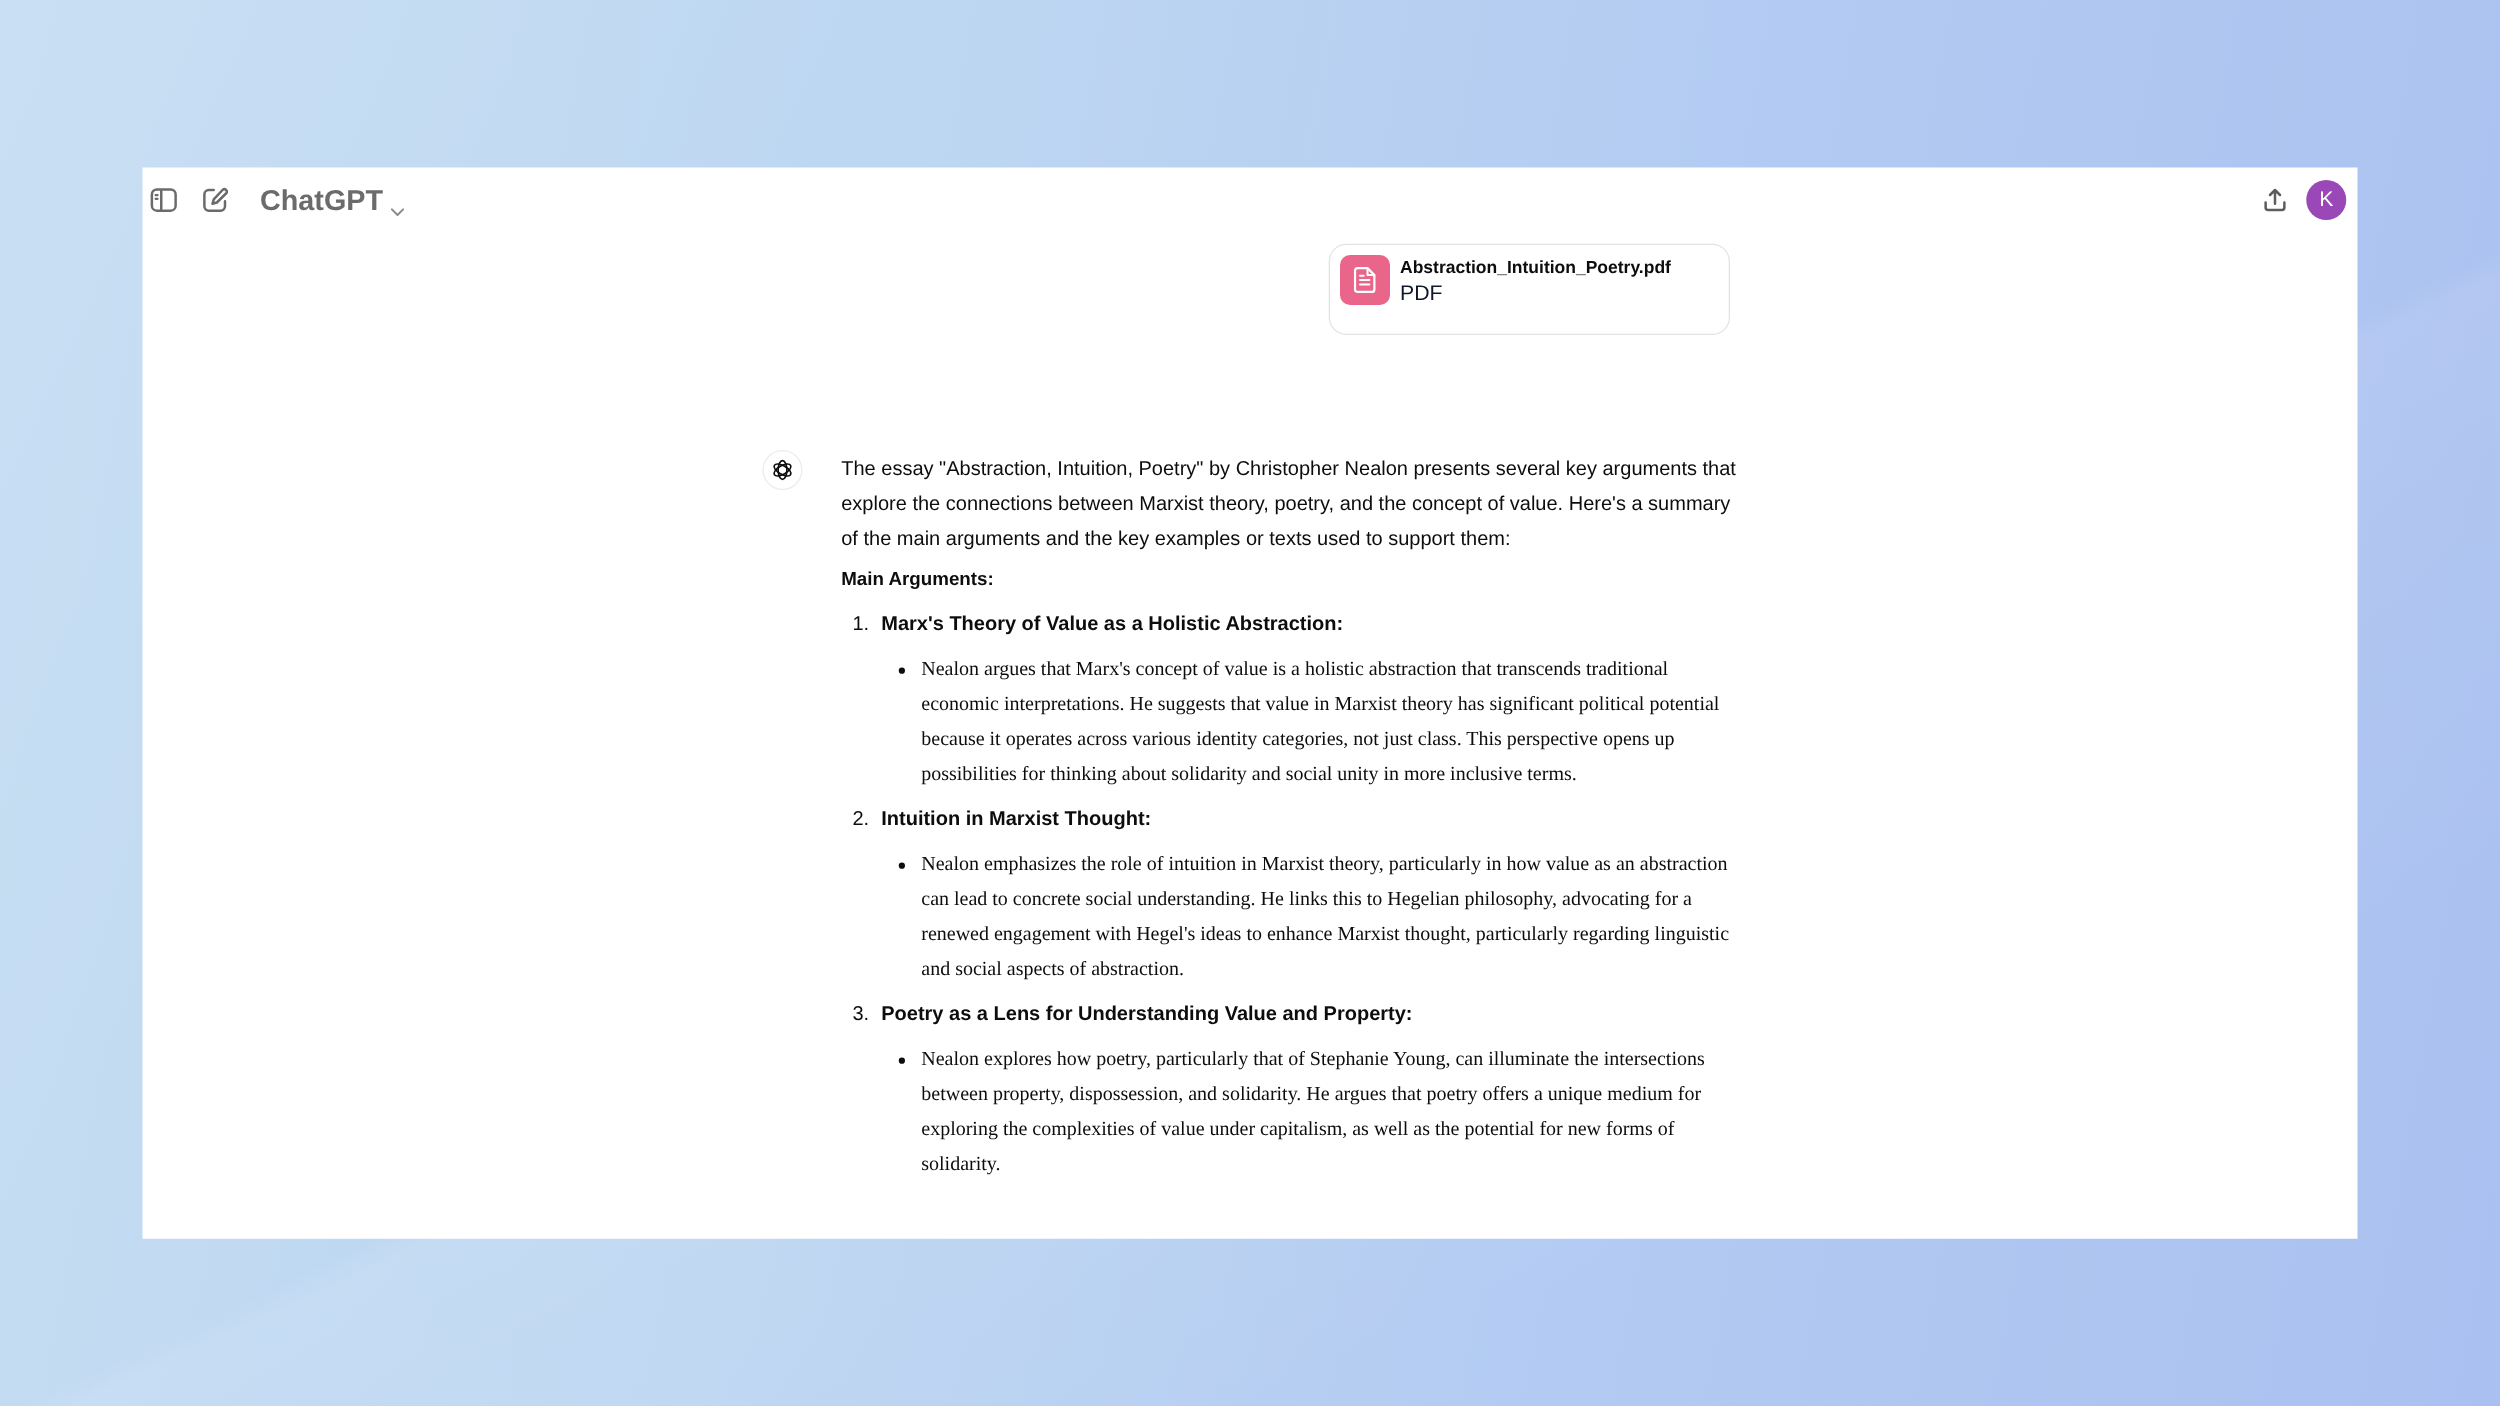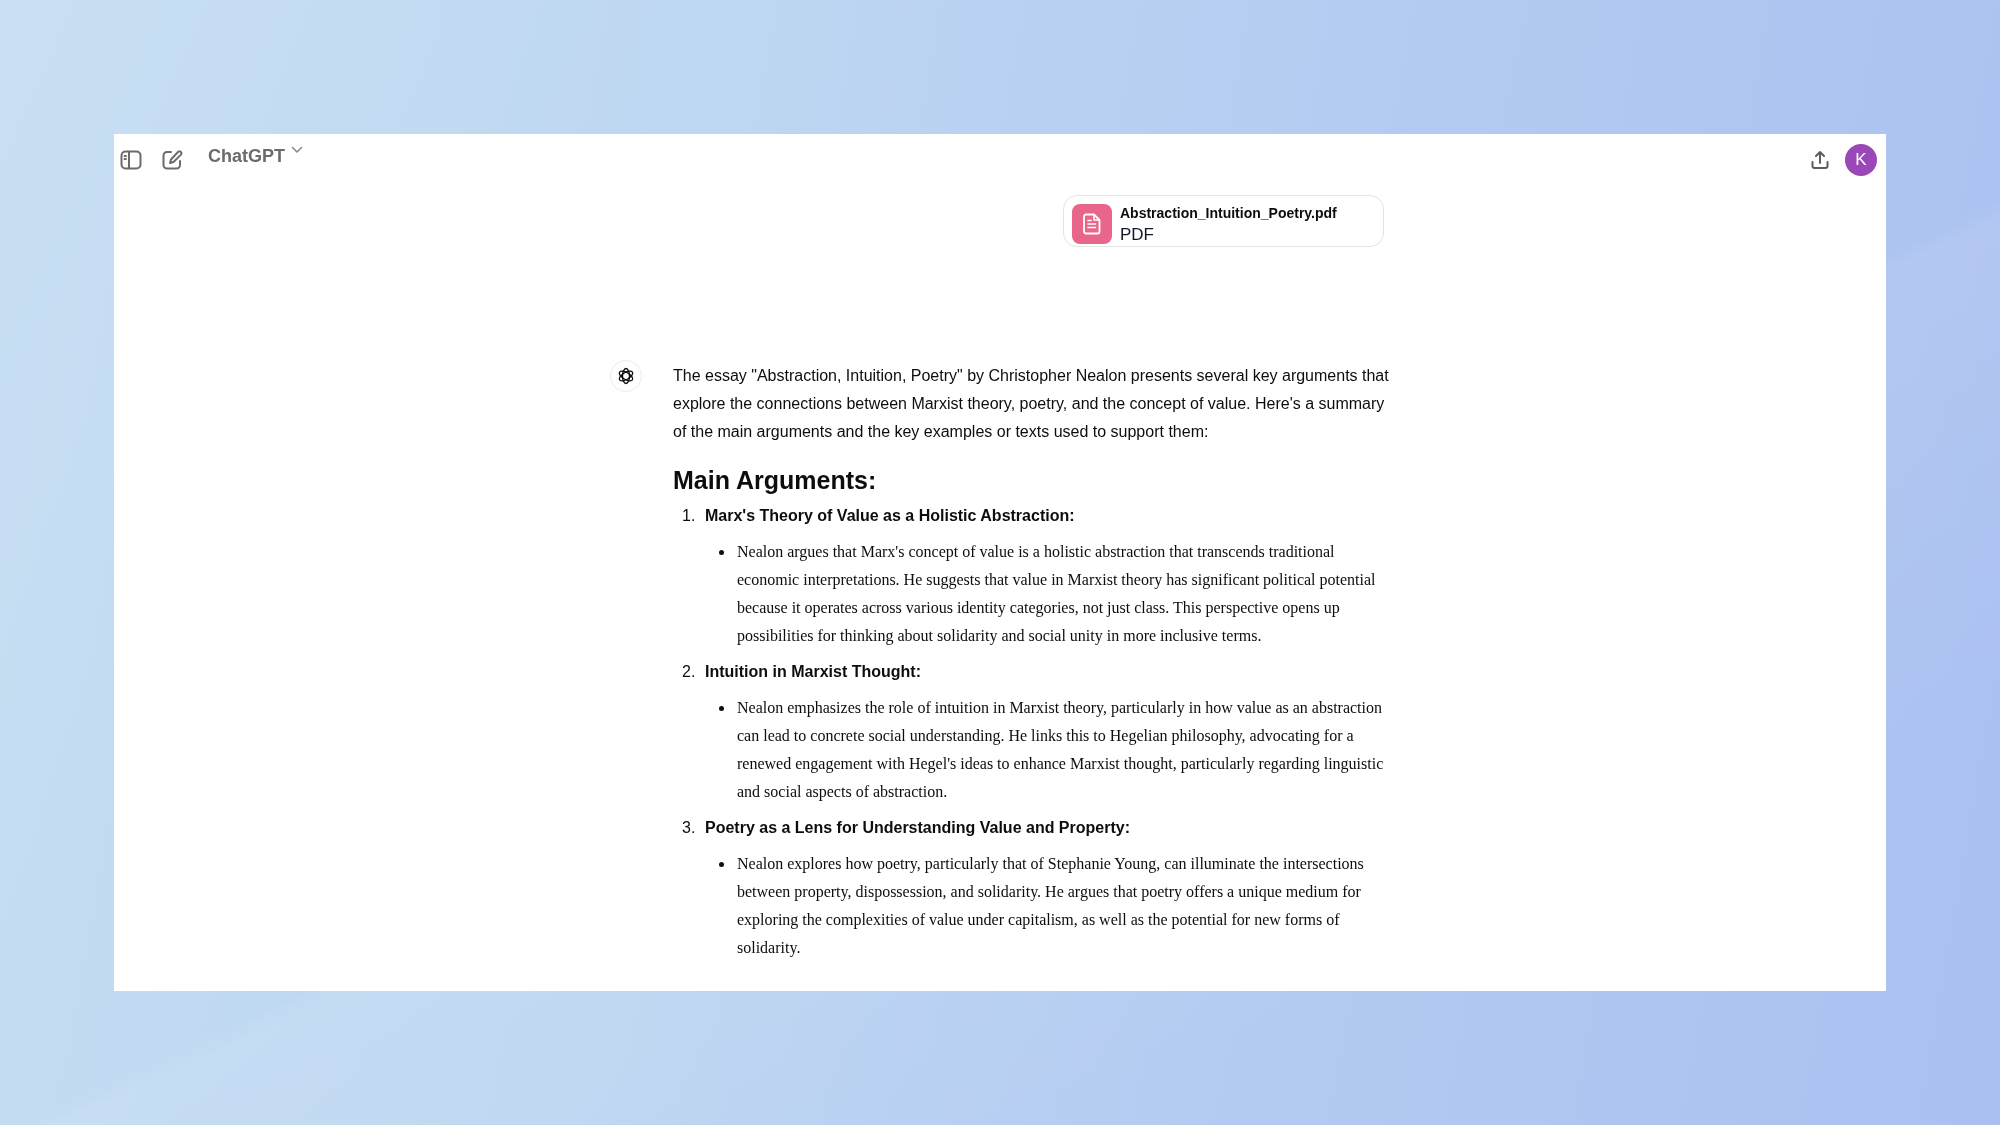--- a/index.html
+++ b/index.html
@@ -15,31 +15,31 @@
     position: absolute; left: 114px; top: 134px; width: 1772px; height: 857px;
     background: #ffffff; overflow: hidden;
   }
   .topbar { position: absolute; left: 0; top: 0; right: 0; height: 52px; }
   .icon-btn {
     position: absolute; width: 32px; height: 32px; display: flex;
     align-items: center; justify-content: center; cursor: pointer;
   }
   .model-switch {
     position: absolute; left: 94px; top: 12px; height: 28px;
-    display: flex; align-items: flex-start; gap: 6px; cursor: pointer;
-    font-size: 18px; font-weight: 700; color: #6b6b6b;
+    display: flex; align-items: flex-end; gap: 6px; cursor: pointer;
+    font-size: 23px; font-weight: 700; color: #6b6b6b;
   }
   .avatar {
     position: absolute; right: 9px; top: 10px; width: 32px; height: 32px;
     border-radius: 50%; background: #9a48b7; color: #fff;
     display: flex; align-items: center; justify-content: center;
     font-size: 17px; cursor: pointer;
   }
   .file-card {
-    position: absolute; left: 949px; top: 61px; width: 321px; height: 52px;
+    position: absolute; left: 949px; top: 61px; width: 321px; height: 73px;
     box-sizing: border-box; border: 1px solid #e3e3e3; border-radius: 14px;
     background: #fff;
   }
   .file-icon {
     position: absolute; left: 8px; top: 8px; width: 40px; height: 40px;
     border-radius: 8px; background: #e9668a;
     display: flex; align-items: center; justify-content: center;
   }
   .file-name {
     position: absolute; left: 56px; top: 9px; font-size: 14px; font-weight: 700; color: #0d0d0d;
@@ -56,21 +56,21 @@
     position: absolute; left: 496px; top: 226px; width: 32px; height: 32px;
     border-radius: 50%; border: 1px solid #ececec; box-sizing: border-box;
     display: flex; align-items: center; justify-content: center;
   }
   .assistant-msg {
     position: absolute; left: 559px; top: 228px; width: 720px;
     font-size: 16px; line-height: 28px; color: #0d0d0d;
   }
   .assistant-msg p { margin: 0; }
   .assistant-msg h3 {
-    margin: 20px 0 0 0; font-size: 25px; line-height: 28px; font-weight: 700;
+    margin: 4px 0 0 0; font-size: 15px; line-height: 28px; font-weight: 700;
   }
   ol.args { margin: 8px 0 0 0; padding: 0; list-style: none; }
   ol.args > li { position: relative; padding-left: 32px; margin-bottom: 8px; }
   ol.args > li .num { position: absolute; left: 9px; top: 0; }
   ol.args > li .title { font-weight: 700; text-align: right; }
   ul.pts { margin: 8px 0 0 0; padding: 0; list-style: none; font-family: Liberation Serif, serif; }
   ul.pts li { position: relative; padding-left: 32px; }
   ul.pts li .dot {
     position: absolute; left: 14px; top: 12px; width: 5px; height: 5px;
     border-radius: 50%; background: #0d0d0d;

